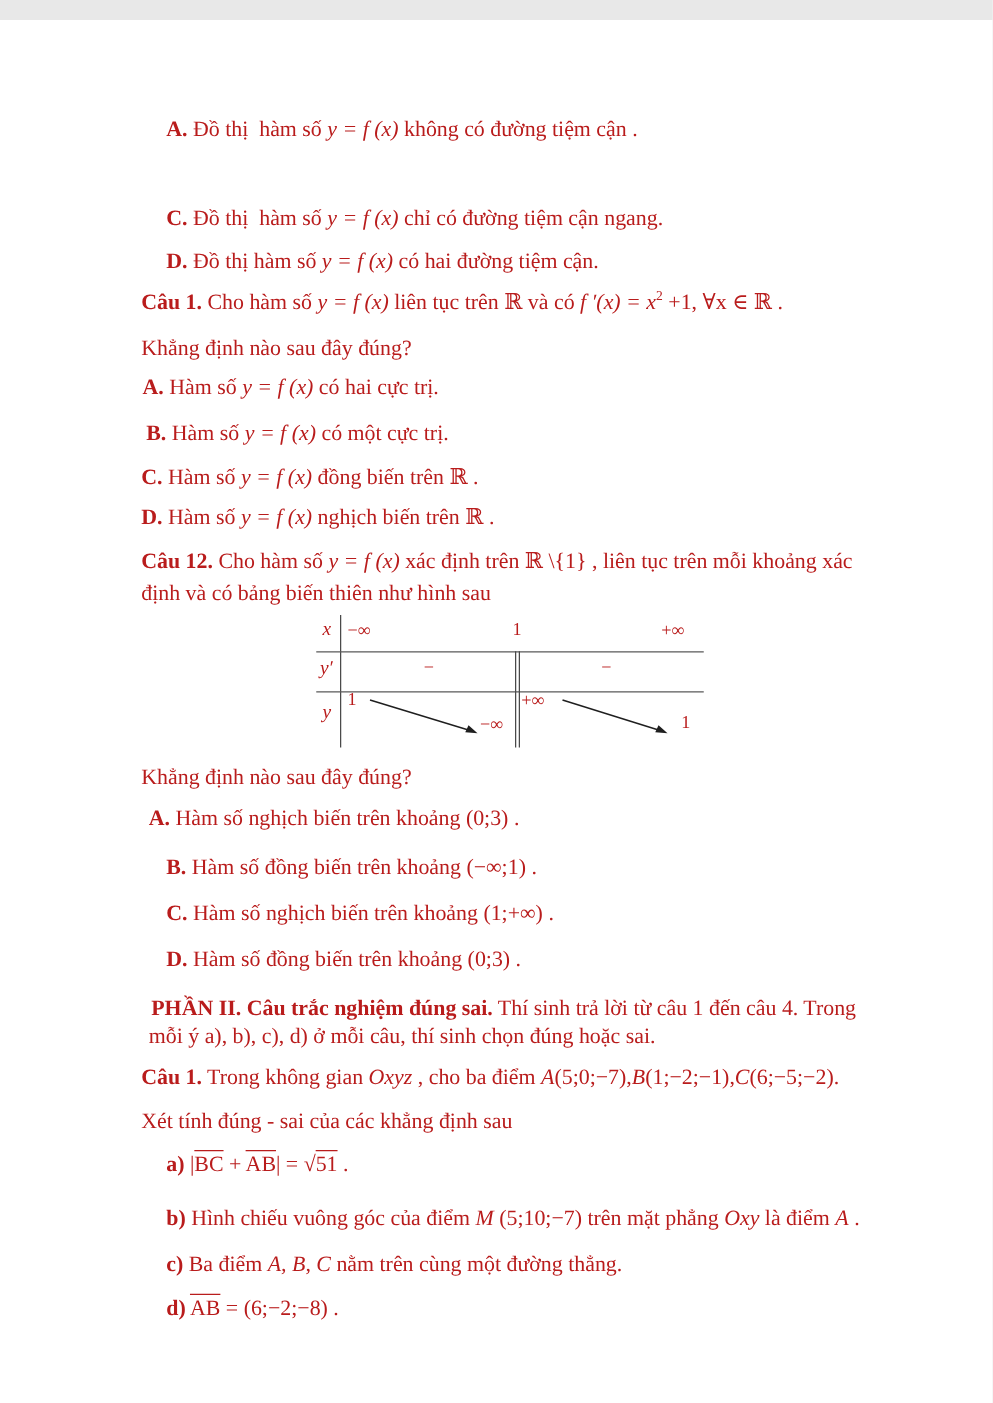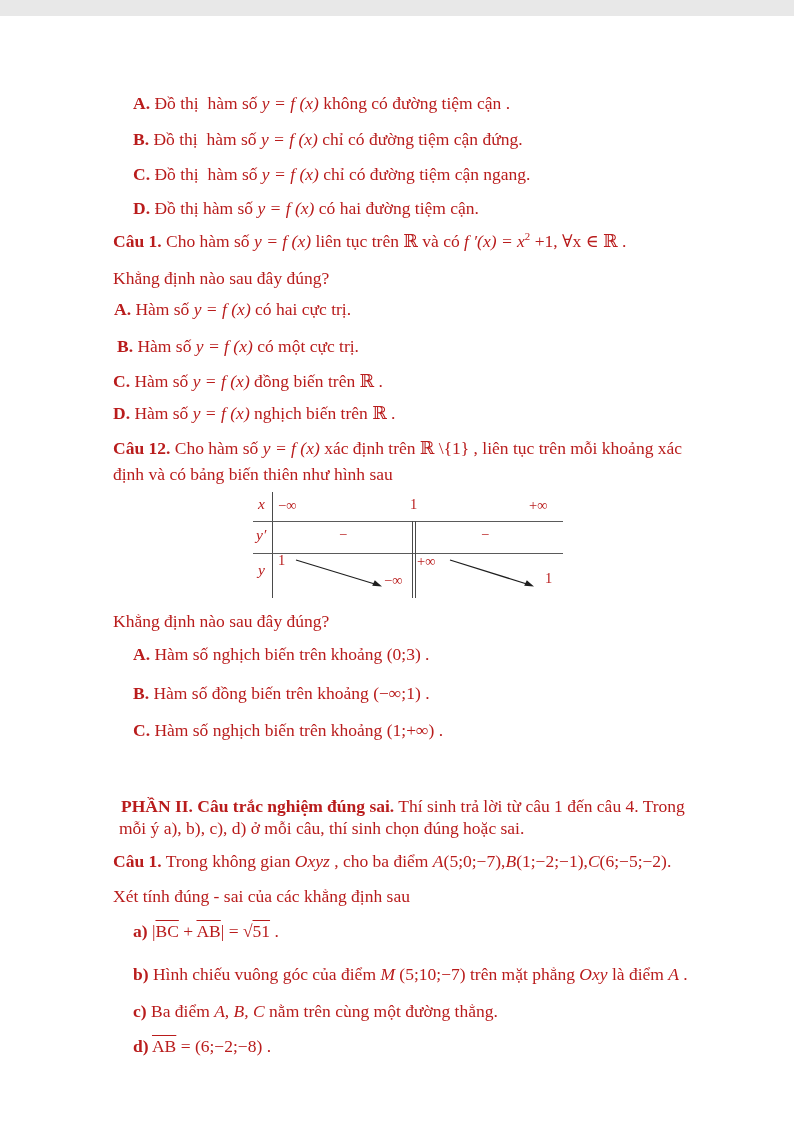--- a/index.html
+++ b/index.html
@@ -23,21 +23,20 @@
   .bbt .hl{position:absolute;height:1px;background:#5a5a5a;}
   .bbt svg{position:absolute;overflow:visible;}
   .footer{width:580px;text-align:right;}
 </style>
 </head>
 <body>
 
 <div class="page">
 
   <div class="ln" style="left:133px;top:76px"><span class="seg-b">A.</span><span class="seg-n"> Đồ thị  hàm số </span><span class="seg-i">y = f (x)</span><span class="seg-n"> không có đường tiệm cận .</span></div>
-  <div class="ln" style="left:133px;top:112px"><span class="seg-b">B.</span><span class="seg-n"> Đồ thị  hàm số </span><span class="seg-i">y = f (x)</span><span class="seg-n"> chỉ có đường tiệm cận đứng.</span></div>
   <div class="ln" style="left:133px;top:147px"><span class="seg-b">C.</span><span class="seg-n"> Đồ thị  hàm số </span><span class="seg-i">y = f (x)</span><span class="seg-n"> chỉ có đường tiệm cận ngang.</span></div>
   <div class="ln" style="left:133px;top:181px"><span class="seg-b">D.</span><span class="seg-n"> Đồ thị hàm số </span><span class="seg-i">y = f (x)</span><span class="seg-n"> có hai đường tiệm cận.</span></div>
 
   <div class="ln" style="left:113px;top:214px"><span class="seg-b">Câu 1.</span><span class="seg-n"> Cho hàm số </span><span class="seg-i">y = f (x)</span><span class="seg-n"> liên tục trên ℝ và có </span><span class="seg-i">f ′(x) = x</span><span class="seg-sup">2</span><span class="seg-n"> +1, ∀x ∈ ℝ .</span></div>
   <div class="ln" style="left:113px;top:251px"><span class="seg-n">Khẳng định nào sau đây đúng?</span></div>
   <div class="ln" style="left:117px;top:319px"><span class="seg-b">B.</span><span class="seg-n"> Hàm số </span><span class="seg-i">y = f (x)</span><span class="seg-n"> có một cực trị.</span></div>
   <div class="ln" style="left:114px;top:282px"><span class="seg-b">A.</span><span class="seg-n"> Hàm số </span><span class="seg-i">y = f (x)</span><span class="seg-n"> có hai cực trị.</span></div>
   <div class="ln" style="left:113px;top:354px"><span class="seg-b">C.</span><span class="seg-n"> Hàm số </span><span class="seg-i">y = f (x)</span><span class="seg-n"> đồng biến trên ℝ .</span></div>
   <div class="ln" style="left:113px;top:386px"><span class="seg-b">D.</span><span class="seg-n"> Hàm số </span><span class="seg-i">y = f (x)</span><span class="seg-n"> nghịch biến trên ℝ .</span></div>
 
@@ -70,23 +69,24 @@
       <line x1="1" y1="3" x2="83" y2="28" stroke="#1f1f1f" stroke-width="1.2"></line>
       <polygon points="87,29.5 77.2,28.8 79.8,23.2" fill="#1f1f1f"></polygon>
     </svg>
     <svg style="left:196px;top:65px" width="92" height="34">
       <line x1="1" y1="3" x2="81" y2="28" stroke="#1f1f1f" stroke-width="1.2"></line>
       <polygon points="85,29.5 75.2,28.8 77.8,23.2" fill="#1f1f1f"></polygon>
     </svg>
   </div>
 
   <div class="ln" style="left:113px;top:594px"><span class="seg-n">Khẳng định nào sau đây đúng?</span></div>
-  <div class="ln" style="left:133px;top:627px"><span class="seg-b">A.</span><span class="seg-n"> Hàm số nghịch biến trên khoảng </span><span class="seg-n">(0;3)</span><span class="seg-n"> .</span></div>
+  <div class="ln" style="left:119px;top:627px"><span class="seg-b">A.</span><span class="seg-n"> Hàm số nghịch biến trên khoảng </span><span class="seg-n">(0;3)</span><span class="seg-n"> .</span></div>
   <div class="ln" style="left:133px;top:666px"><span class="seg-b">B.</span><span class="seg-n"> Hàm số đồng biến trên khoảng </span><span class="seg-n">(−∞;1)</span><span class="seg-n"> .</span></div>
   <div class="ln" style="left:133px;top:703px"><span class="seg-b">C.</span><span class="seg-n"> Hàm số nghịch biến trên khoảng </span><span class="seg-n">(1;+∞)</span><span class="seg-n"> .</span></div>
+  <div class="ln" style="left:133px;top:740px"><span class="seg-b">D.</span><span class="seg-n"> Hàm số đồng biến trên khoảng </span><span class="seg-n">(0;3)</span><span class="seg-n"> .</span></div>
 
   <div class="ln" style="left:121px;top:779px"><span class="seg-b">PHẦN II. Câu trắc nghiệm đúng sai.</span><span class="seg-n"> Thí sinh trả lời từ câu 1 đến câu 4. Trong</span></div>
   <div class="ln" style="left:119px;top:801px"><span class="seg-n">mỗi ý a), b), c), d) ở mỗi câu, thí sinh chọn đúng hoặc sai.</span></div>
 
   <div class="ln" style="left:113px;top:834px"><span class="seg-b">Câu 1.</span><span class="seg-n"> Trong không gian </span><span class="seg-i">Oxyz</span><span class="seg-n"> , cho ba điểm </span><span class="seg-i">A</span><span class="seg-n">(5;0;−7),</span><span class="seg-i">B</span><span class="seg-n">(1;−2;−1),</span><span class="seg-i">C</span><span class="seg-n">(6;−5;−2).</span></div>
   <div class="ln" style="left:113px;top:869px"><span class="seg-n">Xét tính đúng - sai của các khẳng định sau</span></div>
   <div class="ln" style="left:133px;top:904px"><span class="seg-b">a)</span><span class="seg-n"> </span><span class="seg-n">|</span><span class="seg-iov">BC</span><span class="seg-n"> + </span><span class="seg-iov">AB</span><span class="seg-n">| = </span><span class="seg-n">√</span><span class="seg-ov">51</span><span class="seg-n"> .</span></div>
   <div class="ln" style="left:133px;top:947px"><span class="seg-b">b)</span><span class="seg-n"> Hình chiếu vuông góc của điểm </span><span class="seg-i">M</span><span class="seg-n"> (5;10;−7)</span><span class="seg-n"> trên mặt phẳng </span><span class="seg-i">Oxy</span><span class="seg-n"> là điểm </span><span class="seg-i">A</span><span class="seg-n"> .</span></div>
   <div class="ln" style="left:133px;top:984px"><span class="seg-b">c)</span><span class="seg-n"> Ba điểm </span><span class="seg-i">A, B, C</span><span class="seg-n"> nằm trên cùng một đường thẳng.</span></div>
   <div class="ln" style="left:133px;top:1019px"><span class="seg-b">d)</span><span class="seg-n"> </span><span class="seg-iov">AB</span><span class="seg-n"> = (6;−2;−8) .</span></div>

